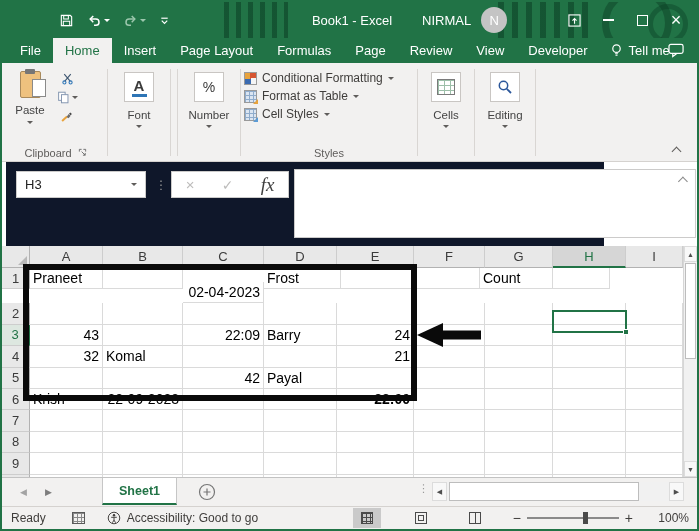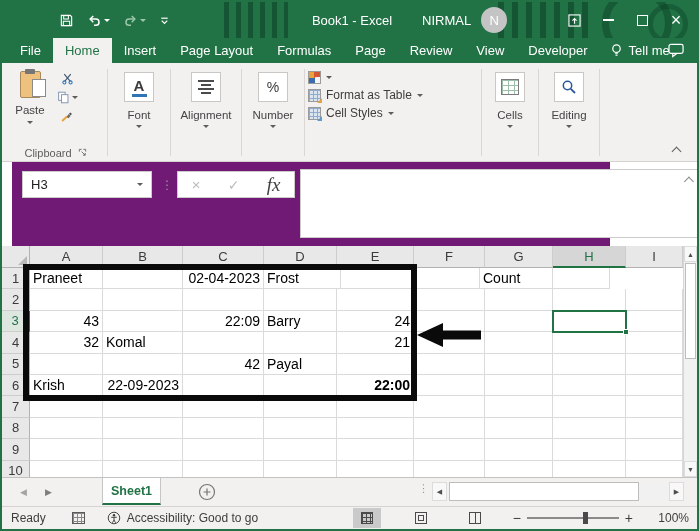--- a/index.html
+++ b/index.html
@@ -81,21 +81,21 @@
     border-left:5px solid transparent; border-bottom:5px solid #e8a33d; }
   .mi2:after { border-bottom-color:#5b9bd5; }
 
   .cells-ic { width:18px; height:16px; border:1px solid #7a7a7a;
     background-image:linear-gradient(#9dbfa9 1px, transparent 1px), linear-gradient(90deg,#9dbfa9 1px, transparent 1px);
     background-size:6px 5px; }
   .collapse-ribbon { position:absolute; right:14px; bottom:6px; width:10px; height:10px; }
   .collapse-ribbon i { display:block; width:7px; height:7px; border-top:1.5px solid #5f5d5b; border-right:1.5px solid #5f5d5b; transform:rotate(-45deg); margin-top:3px; }
 
   
-  .formula-row { position:absolute; left:10px; top:160px; width:598px; height:84px; background:#701a75; }
+  .formula-row { position:absolute; left:4px; top:160px; width:598px; height:84px; background:#0f172a; }
   .name-box { position:absolute; left:10px; top:9px; width:130px; height:27px; background:#fff; border:1px solid #cccbca; display:flex; align-items:center; }
   .name-box .nb-text { flex:1; padding-left:8px; font-size:13px; color:#222; }
   .name-box .nb-arrow { width:22px; display:flex; align-items:center; justify-content:center; }
   .dots-sep { position:absolute; left:149px; top:10px; height:26px; display:flex; align-items:center; color:#9a9a9a; font-size:12px; }
   .fx-box { position:absolute; left:165px; top:9px; width:118px; height:27px; background:#fff; border:1px solid #cccbca; display:flex; align-items:center; justify-content:space-around; }
   .fx-x { color:#bdbcbb; font-size:15px; }
   .fx-check { color:#bdbcbb; font-size:14px; }
   .fx-fx { font-family:"Liberation Serif", serif; font-style:italic; color:#3f3f3f; font-size:19px; }
   .formula-input { position:absolute; left:288px; top:7px; width:402px; height:69px; background:#fff; border:1px solid #cccbca; font-size:13px; padding:4px 24px 4px 6px; color:#222; }
   .formula-collapse { position:absolute; left:672px; top:16px; width:12px; height:10px; }
@@ -121,21 +121,21 @@
 
   .vscroll { position:absolute; left:681px; top:0; width:14px; height:231px; background:#f1f1f1; border-left:1px solid #d6d6d6; }
   .vs-btn { height:16px; display:flex; align-items:center; justify-content:center; font-size:7px; color:#4f4f4f; background:#f8f8f8; border:1px solid #dcdcdc; }
   .vs-btn.down { position:absolute; bottom:0; left:0; right:0; }
   .vs-thumb { position:absolute; left:1px; top:17px; width:11px; height:96px; background:#fff; border:1px solid #bdbdbd; }
 
   
   .sheetbar { position:absolute; left:0; top:475px; width:695px; height:29px; background:#f2f1f0; border-top:1px solid #c2c2c2; }
   .nav-arrows { position:absolute; left:18px; top:0; height:27px; display:flex; align-items:center; gap:18px; font-size:9px; color:#a3a3a3; }
   .nav-arrows .dark { color:#7d7d7d; }
-  .sheet-tab { position:absolute; left:100px; top:0; height:27px; padding:0 8px; background:#fff; border-left:1px solid #c6c6c6; border-right:1px solid #c6c6c6; border-bottom:2px solid #217346; display:flex; align-items:center; font-size:12.5px; font-weight:bold; color:#217346; }
+  .sheet-tab { position:absolute; left:100px; top:0; height:27px; padding:0 16px; background:#fff; border-left:1px solid #c6c6c6; border-right:1px solid #c6c6c6; border-bottom:2px solid #217346; display:flex; align-items:center; font-size:12.5px; font-weight:bold; color:#217346; }
   .add-sheet { position:absolute; left:196px; top:5px; }
   .sb-dots { position:absolute; left:416px; top:4px; color:#9a9a9a; font-size:11px; }
   .hscroll { position:absolute; left:430px; top:4px; width:252px; height:19px; background:#f1f1f1; display:flex; align-items:center; }
   .hs-btn { width:15px; height:19px; background:#f8f8f8; border:1px solid #dcdcdc; display:flex; align-items:center; justify-content:center; font-size:7px; color:#4f4f4f; }
   .hs-btn.right { position:absolute; right:0; }
   .hs-thumb { position:absolute; left:17px; top:0; width:190px; height:19px; background:#fff; border:1px solid #bdbdbd; }
 
   
   .statusbar { position:absolute; left:0; top:504px; width:695px; height:23px; background:#f2f1f0; border-top:1px solid #d5d2cf; display:flex; align-items:center; font-size:12px; color:#3f3d3b; }
   .sb-ready { margin-left:9px; }
@@ -297,60 +297,52 @@
 
     <div class="cgroup">
       <div class="cg-box">
         <span class="fontA"><span>A</span><span class="bar"></span></span>
       </div>
       <span class="cg-label">Font</span>
       <i class="chev"></i>
     </div>
     <div class="vsep"></div>
 
-    <div class="cgroup" style="width:64px">
-      <div class="cg-box">
-        <span class="align-ic">
-            <i style="width:16px"></i>
-            <i style="width:10px;margin:0 auto"></i>
-            <i style="width:16px"></i>
-            <i style="width:10px;margin:0 auto"></i>
-          </span>
-      </div>
-      <span class="cg-label">Alignment</span>
-      <i class="chev"></i>
-    </div>
     <div class="vsep"></div>
 
     <div class="cgroup">
       <div class="cg-box">
         <span class="pct">%</span>
       </div>
       <span class="cg-label">Number</span>
       <i class="chev"></i>
     </div>
     <div class="vsep"></div>
 
     <div class="rgroup styles-group">
       <div class="styles-items">
           <div class="styles-item">
             <span class="mini mi0"></span>
+            <span>Conditional Formatting</span>
             <i class="chev"></i>
           </div>
           <div class="styles-item">
             <span class="mini mi1"></span>
             <span>Format as Table</span>
             <i class="chev"></i>
           </div>
           <div class="styles-item">
             <span class="mini mi2"></span>
             <span>Cell Styles</span>
             <i class="chev"></i>
           </div>
         </div>
+      <div class="rg-label" style="margin-top:auto">
+        <span>Styles</span>
+      </div>
     </div>
     <div class="vsep"></div>
 
     <div class="cgroup" style="width:50px">
       <div class="cg-box">
           <span class="cells-ic"></span>
         </div>
       <span class="cg-label">Cells</span>
       <i class="chev"></i>
     </div>
@@ -405,21 +397,21 @@
           <div class="gh" style="width: 77px;">E</div>
           <div class="gh" style="width: 71px;">F</div>
           <div class="gh" style="width: 68px;">G</div>
           <div class="gh sel" style="width: 73px;">H</div>
           <div class="gh" style="width: 57px;">I</div>
         </div>
         <div class="grow">
           <div class="grh">1</div>
           <div class="gc" style="width: 73px;">Praneet</div>
           <div class="gc" style="width: 80px;"></div>
-          <div class="gc right" style="width: 81px;">02-04-2023</div>
+          <div class="gc right" style="width: 81px; margin-top: 14px;">02-04-2023</div>
           <div class="gc" style="width: 77px;">Frost</div>
           <div class="gc" style="width: 71px;"></div>
           <div class="gc" style="width: 68px;"></div>
           <div class="gc" style="width: 73px;">Count</div>
           <div class="gc" style="width: 57px;"></div>
         </div>
         <div class="grow">
           <div class="grh">2</div>
           <div class="gc" style="width: 73px;"></div>
           <div class="gc" style="width: 80px;"></div>

